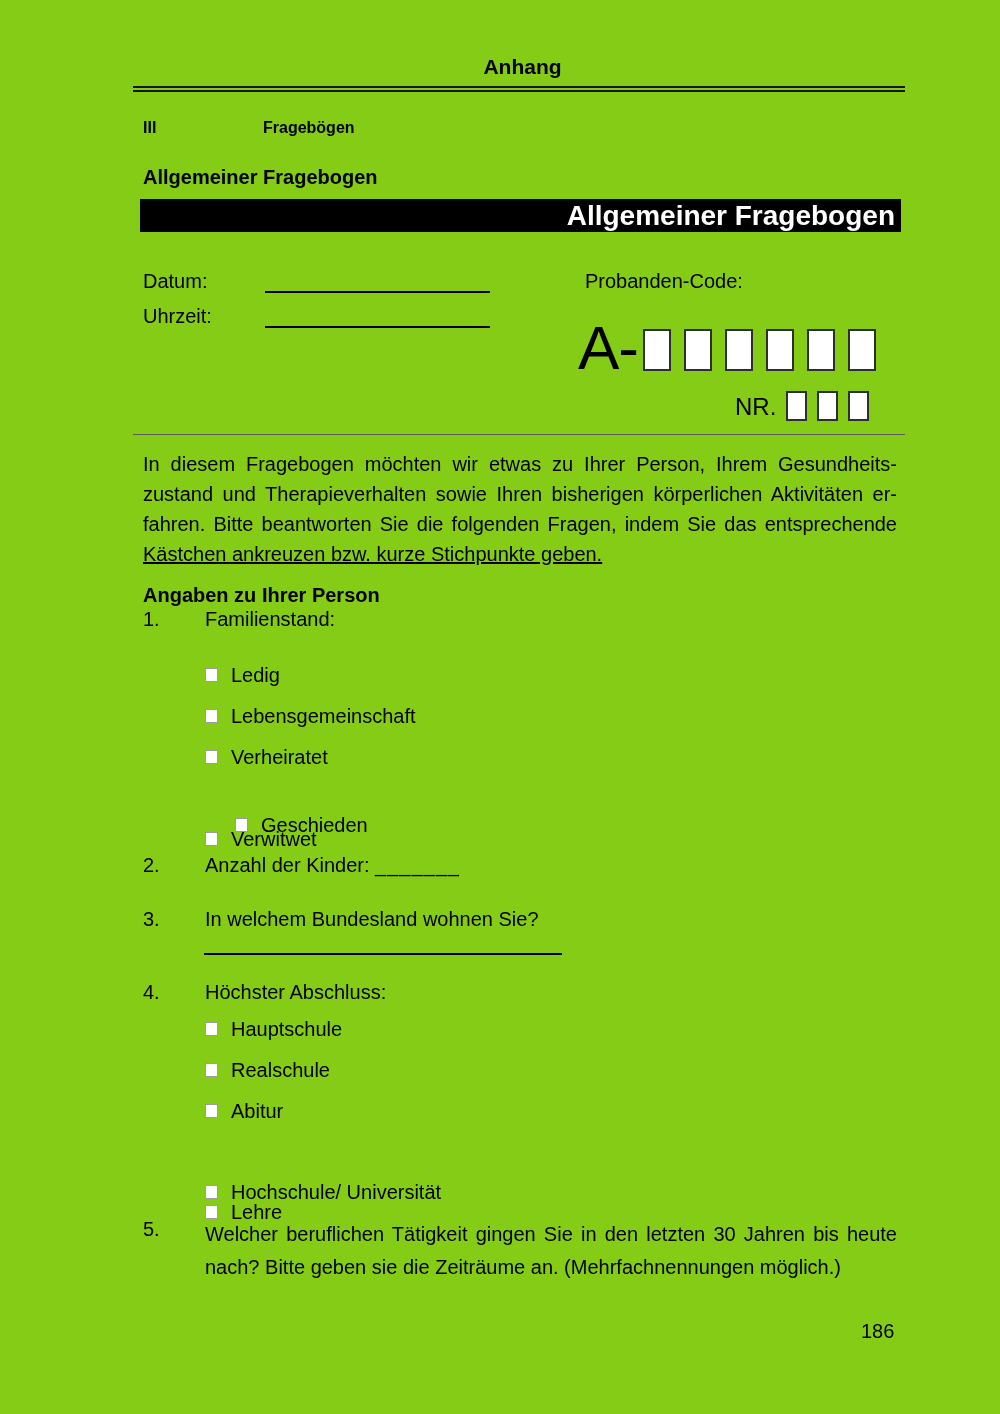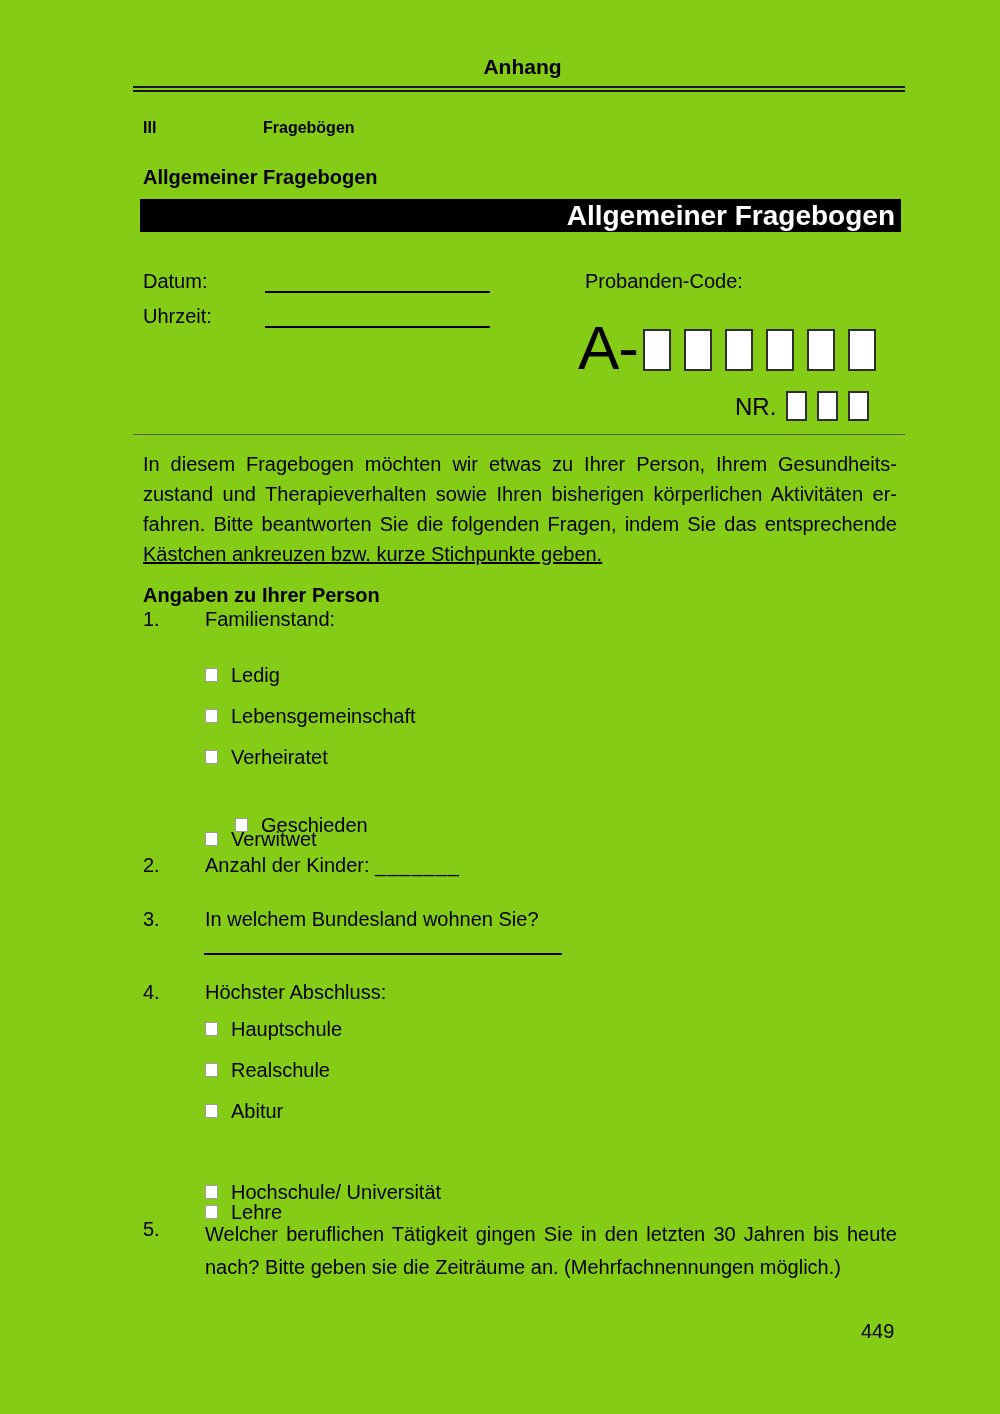--- a/index.html
+++ b/index.html
@@ -228,15 +228,15 @@
   </div>
 
   <div class="q q5">
     <span class="q-num">5.</span>
     <span class="q5-body">
       <span class="line">Welcher beruflichen Tätigkeit gingen Sie in den letzten 30 Jahren bis heute</span>
       <span class="line last">nach? Bitte geben sie die Zeiträume an. (Mehrfachnennungen möglich.)</span>
     </span>
   </div>
 
-  <div class="page-number">449</div>
+  <div class="page-number">186</div>
 
 </div>
 
 </body></html>

